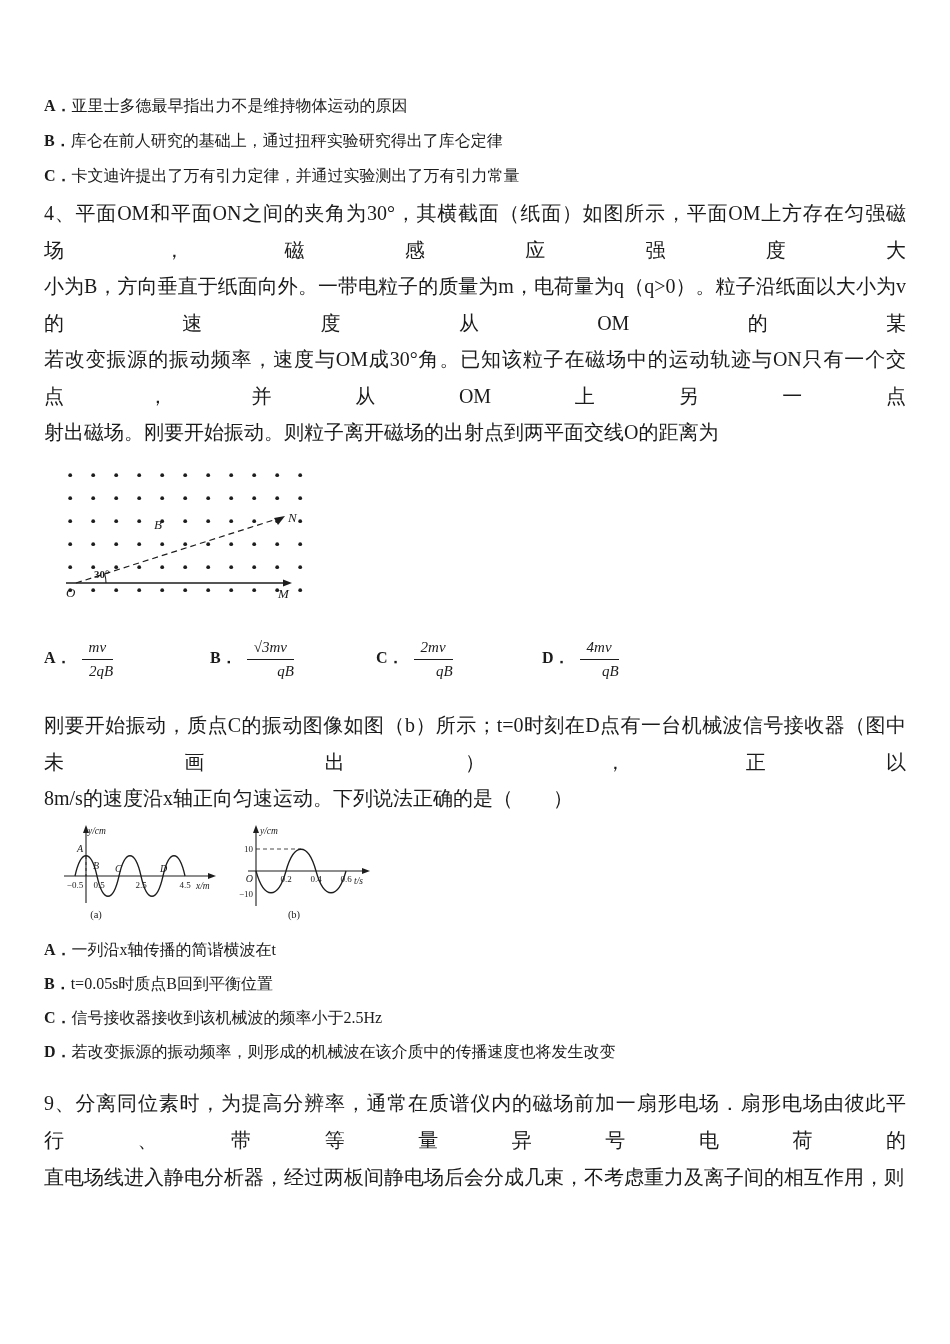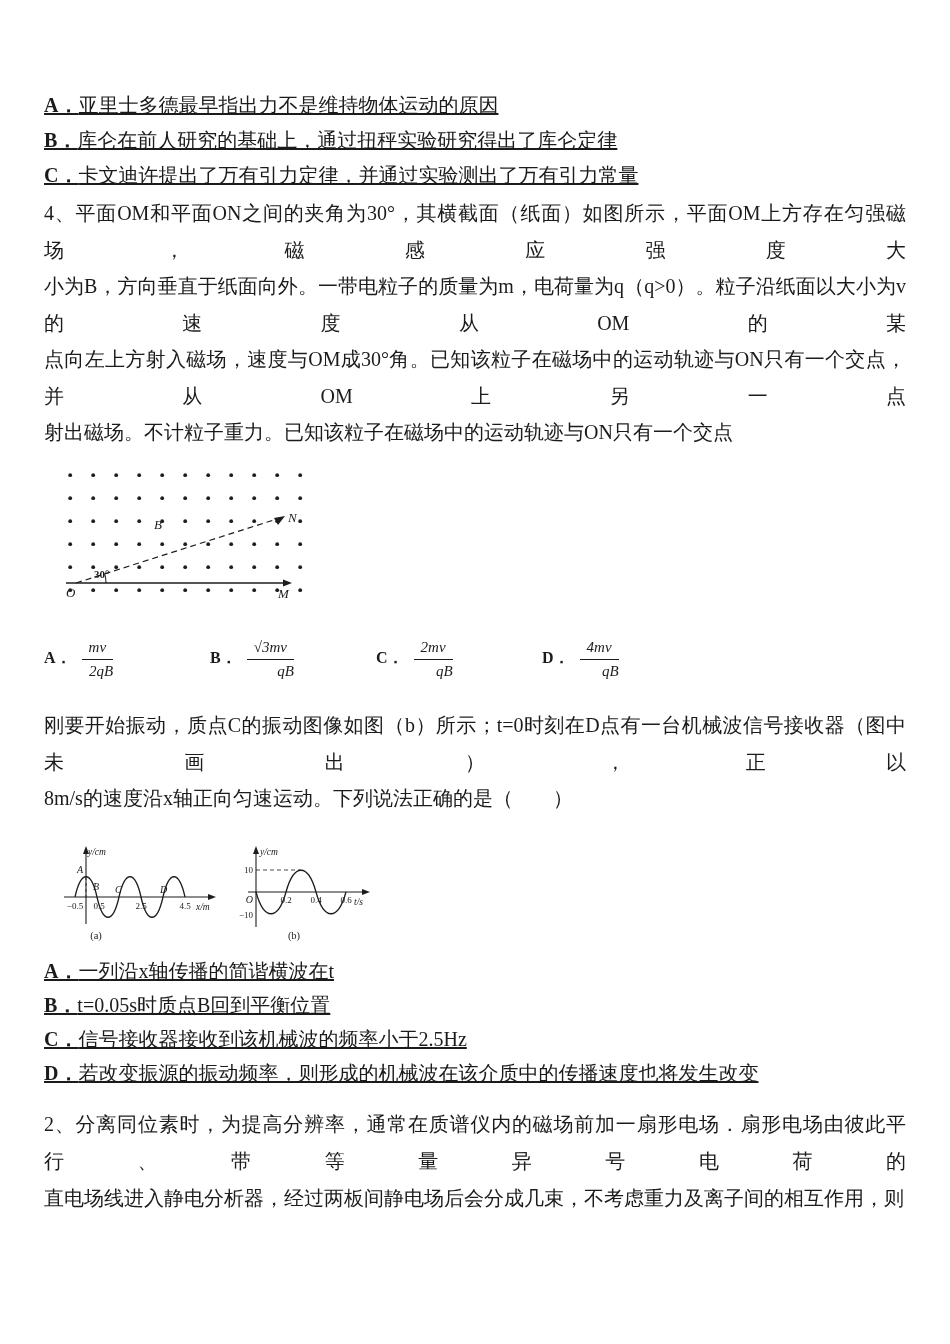--- a/index.html
+++ b/index.html
@@ -9,62 +9,62 @@
     color: #1b1b1b;
     font-family: "Liberation Serif", "DejaVu Serif", serif;
   }
   .page {
     position: relative;
     width: 950px; height: 1344px;
     padding: 88px 44px 0 44px;
     box-sizing: border-box;
     overflow: hidden;
   }
-  .opt-line { font-size: 20px; line-height: 35px; text-decoration: underline; }
+  .opt-line { font-size: 16px; line-height: 35px; }
   .opt-label { font-weight: bold; }
   .para { margin-top: 2px; }
   .para-line {
     font-size: 20px; line-height: 36.5px;
     text-align: justify; text-align-last: justify;
   }
   .para-line.last { text-align-last: left; }
   .fig4-wrap { margin: 14px 0 0 10px; }
   .frac-row { display: flex; margin-top: 26px; align-items: center; }
   .frac-option { width: 166px; display: flex; align-items: center; }
   .frac-option .opt-label { font-size: 16px; margin-right: 10px; }
   .frac {
     display: inline-block; text-align: right;
     font-style: italic; font-size: 15px; line-height: 1.25;
   }
   .frac .num { display: block; padding: 1px 7px 3px; border-bottom: 1.4px solid #1b1b1b; }
   .frac .den { display: block; padding-top: 2px; }
   .q5-para { margin-top: 26px; }
-  .figs-row { display: flex; gap: 14px; margin-top: 25px; align-items: flex-end; }
+  .figs-row { display: flex; gap: 14px; margin-top: 4px; align-items: flex-end; }
   .q5-options { margin-top: 10px; }
   .q5-options .opt-line { line-height: 34px; }
   .q6-para { margin-top: 16px; }
   .q6-para .para-line { line-height: 37px; }
   svg text { fill: #1b1b1b; }
 </style>
 </head>
 <body>
 
 <div class="page">
 
   <div class="q3-options">
     <div class="opt-line"><span class="opt-label">A．</span><span>亚里士多德最早指出力不是维持物体运动的原因</span></div>
     <div class="opt-line"><span class="opt-label">B．</span><span>库仑在前人研究的基础上，通过扭秤实验研究得出了库仑定律</span></div>
     <div class="opt-line"><span class="opt-label">C．</span><span>卡文迪许提出了万有引力定律，并通过实验测出了万有引力常量</span></div>
   </div>
 
   <div class="para">
     <div class="para-line">4、平面OM和平面ON之间的夹角为30°，其横截面（纸面）如图所示，平面OM上方存在匀强磁场，磁感应强度大</div>
     <div class="para-line">小为B，方向垂直于纸面向外。一带电粒子的质量为m，电荷量为q（q&gt;0）。粒子沿纸面以大小为v的速度从OM的某</div>
-    <div class="para-line">点向左上方射入磁场，速度与OM成30°角。已知该粒子在磁场中的运动轨迹与ON只有一个交点，并从OM上另一点</div>
-    <div class="para-line last">射出磁场。不计粒子重力。已知该粒子在磁场中的运动轨迹与ON只有一个交点</div>
+    <div class="para-line">若改变振源的振动频率，速度与OM成30°角。已知该粒子在磁场中的运动轨迹与ON只有一个交点，并从OM上另一点</div>
+    <div class="para-line last">射出磁场。刚要开始振动。则粒子离开磁场的出射点到两平面交线O的距离为</div>
   </div>
 
   <div class="fig4-wrap">
     <svg width="262" height="142" viewBox="0 0 262 142">
       <defs>
         <pattern id="dotPattern" x="14" y="8" width="23" height="23" patternUnits="userSpaceOnUse">
           <circle cx="2.2" cy="2.2" r="1.9" fill="#1d1d1d"></circle>
         </pattern>
       </defs>
       <rect x="12" y="5" width="244" height="130" fill="url(#dotPattern)"></rect>
@@ -158,17 +158,17 @@
   </div>
 
   <div class="q5-options">
     <div class="opt-line"><span class="opt-label">A．</span><span>一列沿x轴传播的简谐横波在t</span></div>
     <div class="opt-line"><span class="opt-label">B．</span><span>t=0.05s时质点B回到平衡位置</span></div>
     <div class="opt-line"><span class="opt-label">C．</span><span>信号接收器接收到该机械波的频率小于2.5Hz</span></div>
     <div class="opt-line"><span class="opt-label">D．</span><span>若改变振源的振动频率，则形成的机械波在该介质中的传播速度也将发生改变</span></div>
   </div>
 
   <div class="para q6-para">
-    <div class="para-line">2、分离同位素时，为提高分辨率，通常在质谱仪内的磁场前加一扇形电场．扇形电场由彼此平行、带等量异号电荷的</div>
+    <div class="para-line">9、分离同位素时，为提高分辨率，通常在质谱仪内的磁场前加一扇形电场．扇形电场由彼此平行、带等量异号电荷的</div>
     <div class="para-line last">直电场线进入静电分析器，经过两板间静电场后会分成几束，不考虑重力及离子间的相互作用，则</div>
   </div>
 
 </div>
 
 </body></html>

